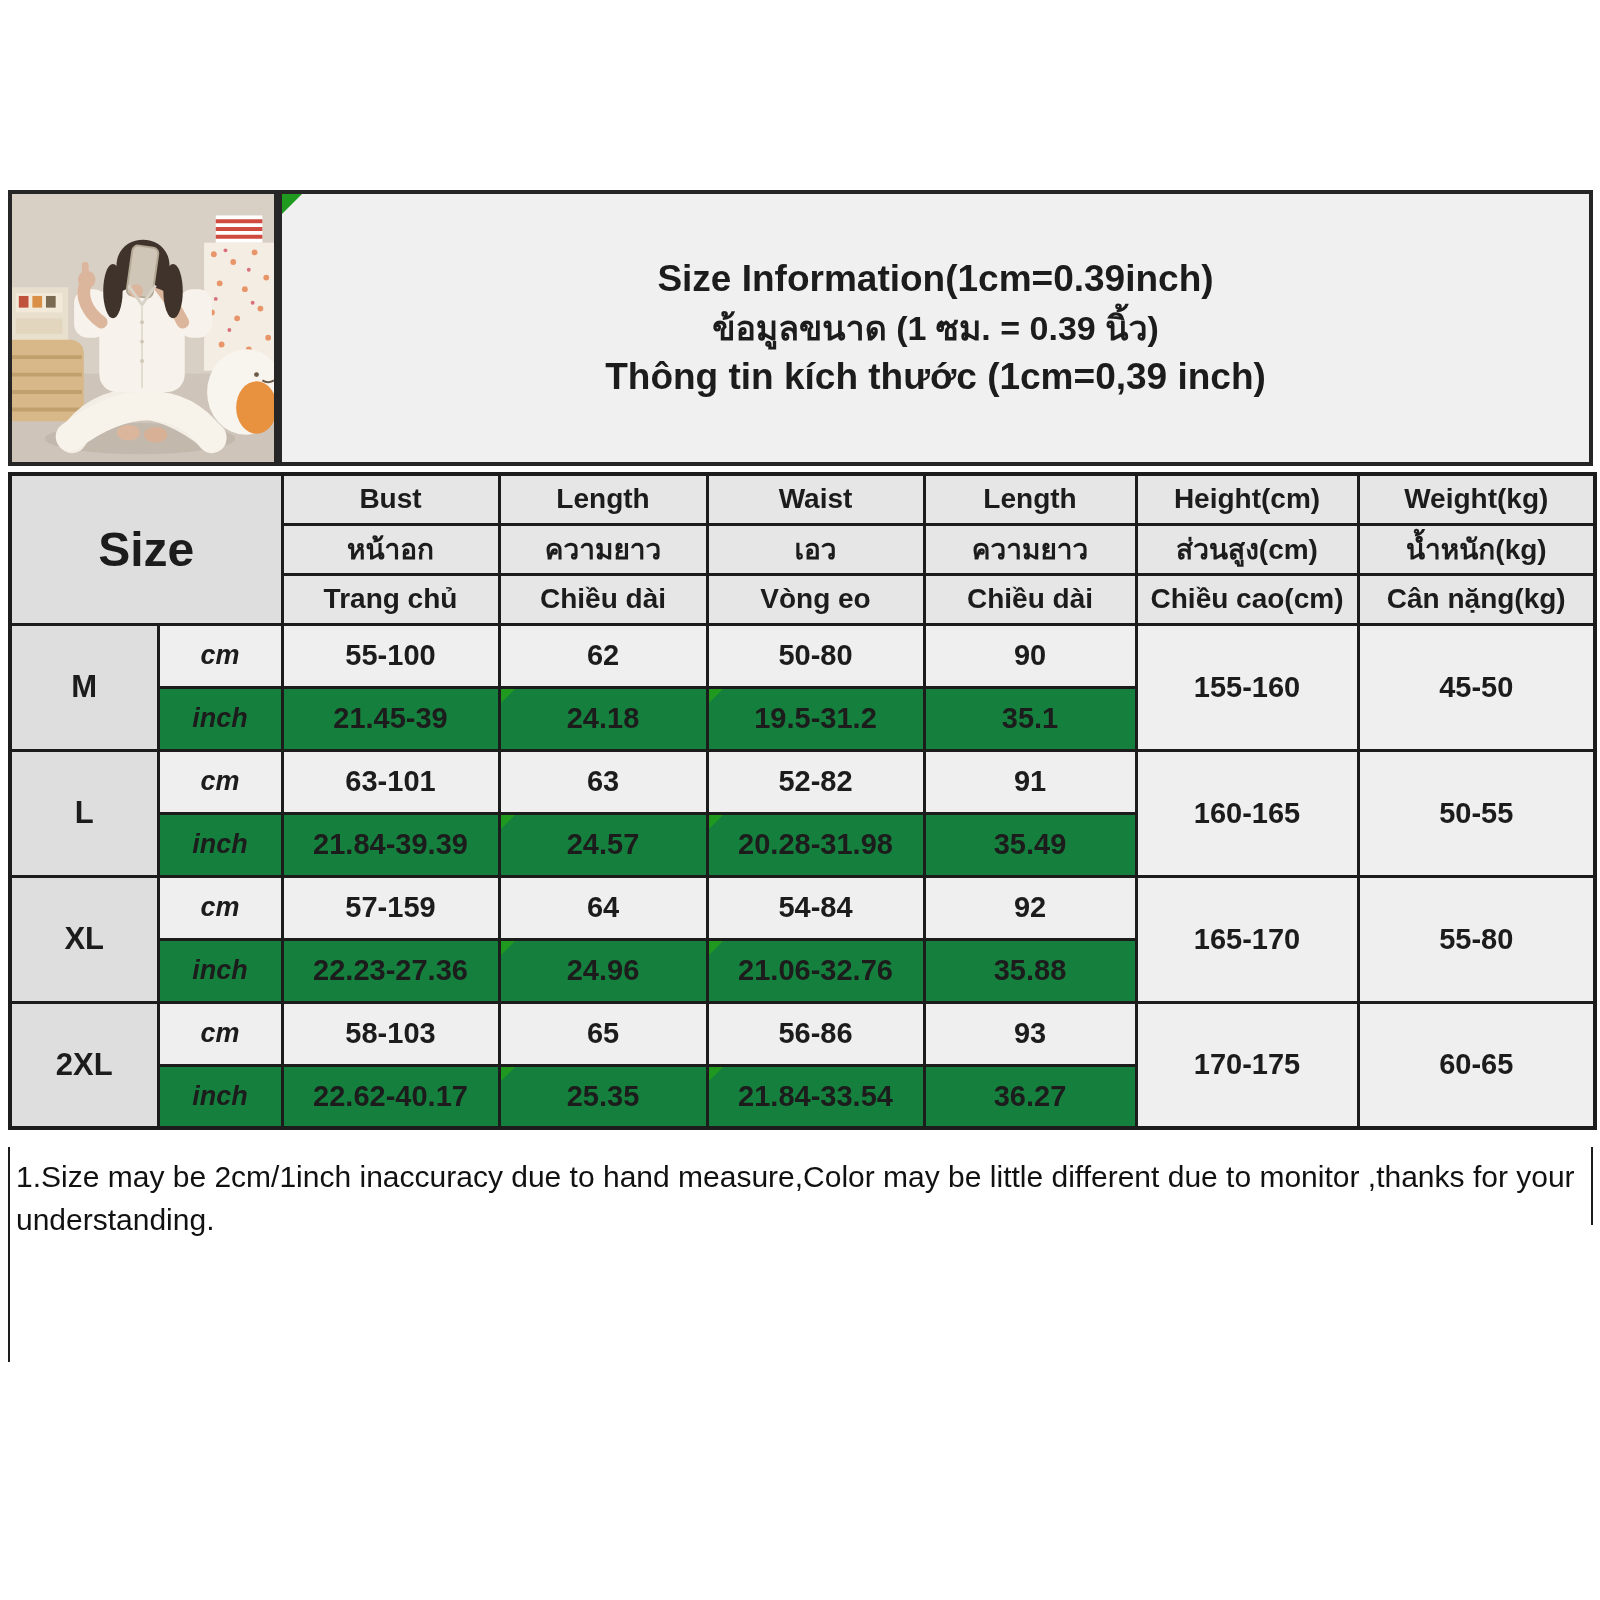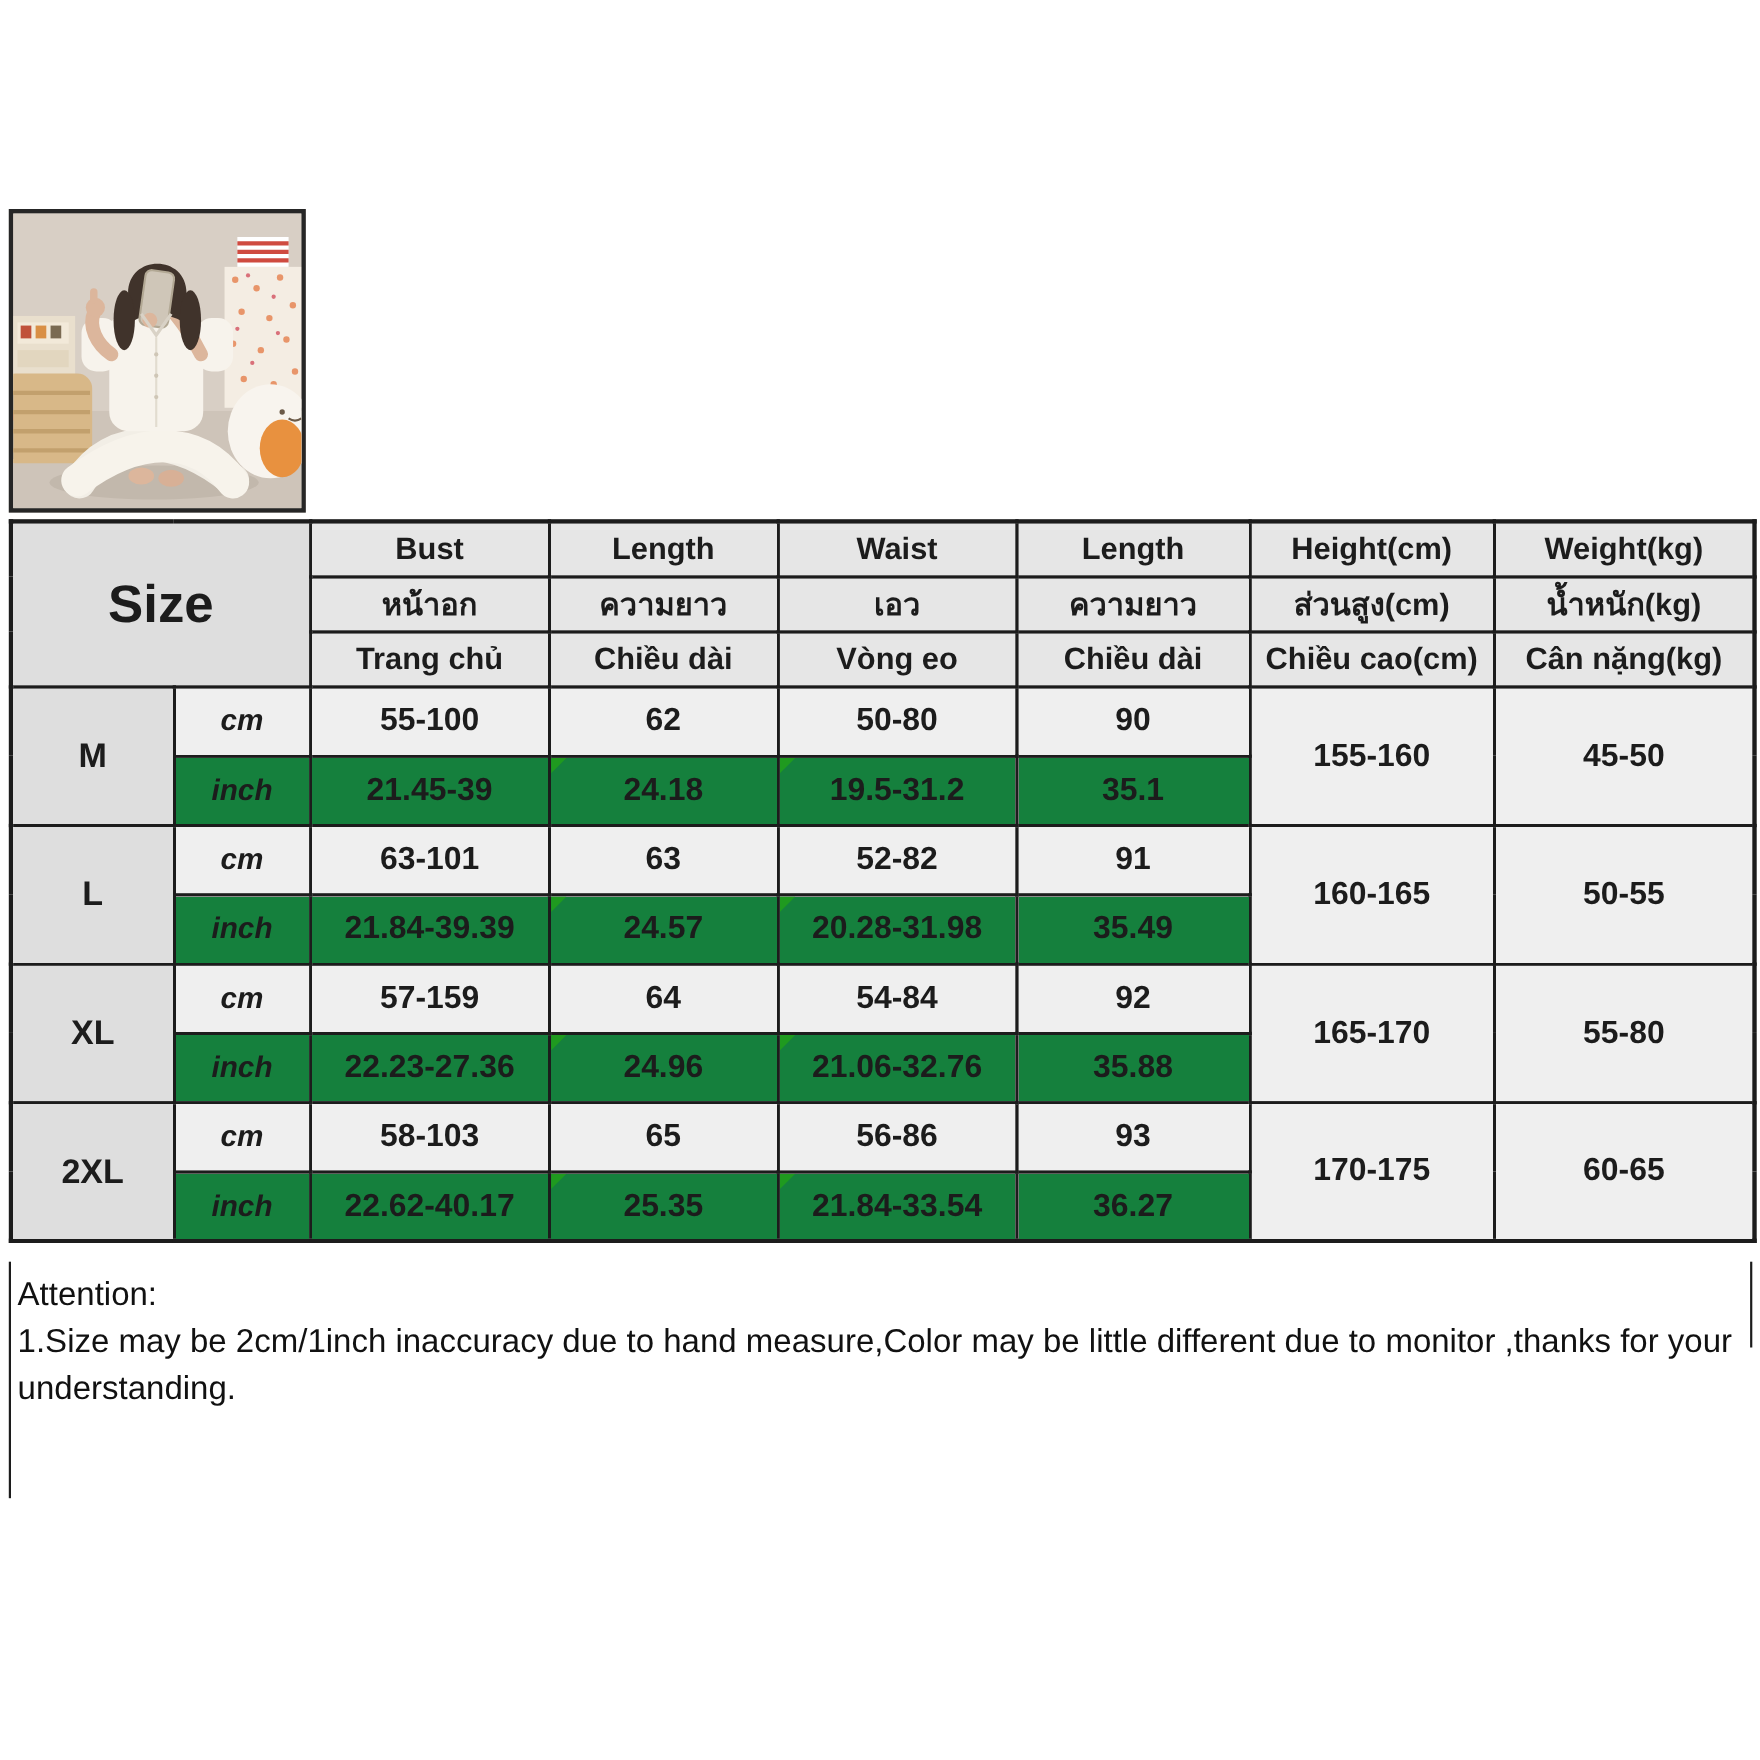--- a/index.html
+++ b/index.html
@@ -139,20 +139,26 @@
       <circle cx="128" cy="100" r="7" fill="#dcb69c"></circle>
 
       <path d="M120 94 L134 114 L148 94" stroke="#d9d2c6" stroke-width="3" fill="none"></path>
       <path d="M134 116 V200" stroke="#e2dccf" stroke-width="2"></path>
       <circle cx="134" cy="132" r="2" fill="#cfc6b6"></circle>
       <circle cx="134" cy="152" r="2" fill="#cfc6b6"></circle>
       <circle cx="134" cy="172" r="2" fill="#cfc6b6"></circle>
     </svg>
   </div>
 
+  <div class="titlebox">
+    <span class="corner-flag big"></span>
+    <div class="t-en">Size Information(1cm=0.39inch)</div>
+    <div class="t-th">ข้อมูลขนาด (1 ซม. = 0.39 นิ้ว)</div>
+    <div class="t-vi">Thông tin kích thước (1cm=0,39 inch)</div>
+  </div>
 
   <table class="size-table">
     <colgroup>
       <col style="width:148px">
         <col style="width:124px">
       <col style="width:217px">
         <col style="width:208px">
       <col style="width:217px">
         <col style="width:212px">
       <col style="width:222px">
@@ -253,18 +259,17 @@
       <td class="unit row-inch">inch</td>
       <td class="val row-inch">22.62-40.17</td>
       <td class="val row-inch">25.35<span class="corner-flag"></span></td>
       <td class="val row-inch">21.84-33.54<span class="corner-flag"></span></td>
       <td class="val row-inch">36.27</td>
     </tr>
   </tbody>
     </table>
 
   <div class="attention">
-    <div>Attention:</div>
     <div>1.Size may be 2cm/1inch inaccuracy due to hand measure,Color may be little different due to monitor ,thanks for your understanding.</div>
   </div>
   <div class="right-stub"></div>
 
 </div>
 
 </body></html>

